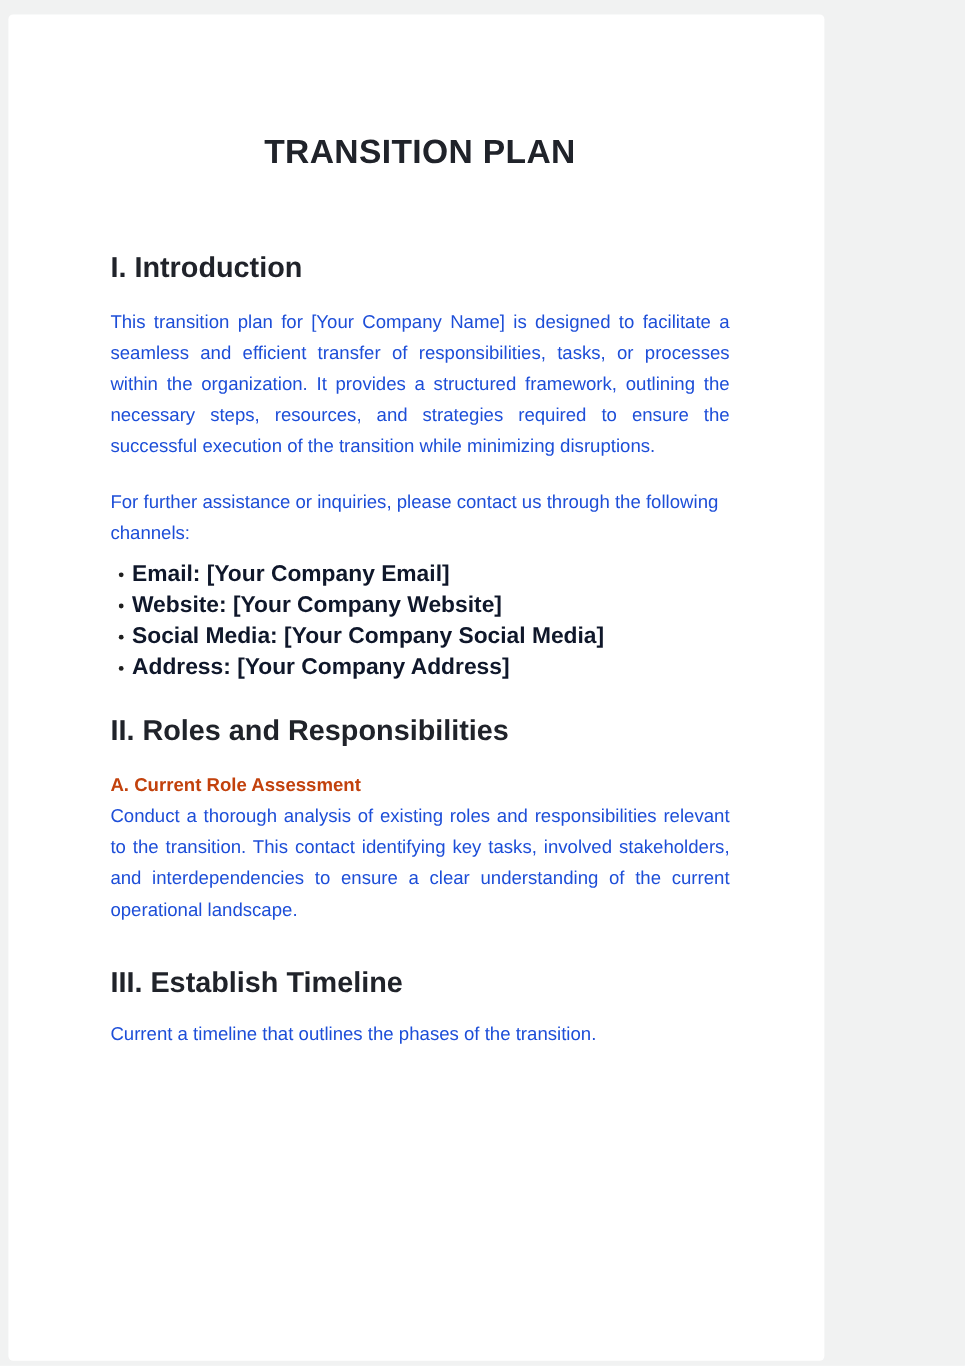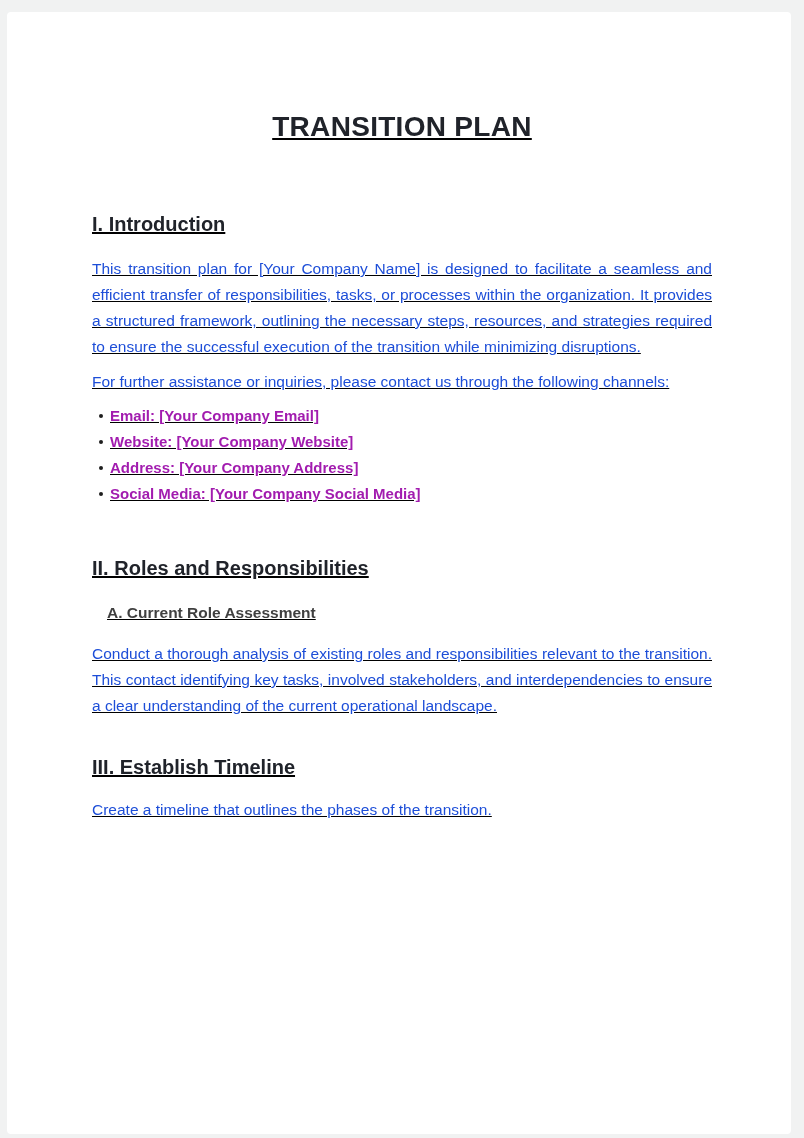--- a/index.html
+++ b/index.html
@@ -8,122 +8,121 @@
     padding: 0;
     width: 804px;
     height: 1138px;
     background: #f1f2f2;
     font-family: "Liberation Sans", "DejaVu Sans", sans-serif;
   }
   .page {
     position: absolute;
     top: 12px;
     left: 7px;
-    width: 784px;
+    width: 680px;
     height: 1122px;
     background: #ffffff;
     border-radius: 4px;
     overflow: hidden;
-    text-decoration: underline;
   }
   .content {
     padding: 0 79px 0 85px;
   }
   .doc-title {
     margin: 100px 0 0 0;
     font-size: 28px;
     line-height: 30px;
     font-weight: 700;
     letter-spacing: 0.3px;
     text-align: center;
     color: #20232a;
   }
   .section-heading {
     margin: 0;
-    font-size: 20px;
+    font-size: 24px;
     line-height: 24px;
     font-weight: 700;
     color: #20232a;
   }
   #intro-heading   { margin-top: 70px; }
-  #roles-heading   { margin-top: 49px; }
+  #roles-heading   { margin-top: 28px; }
   #timeline-heading{ margin-top: 24px; }
   .body-text {
     margin: 0;
     font-size: 15.5px;
     line-height: 26px;
     color: #1d4ed8;
     text-align: justify;
   }
   #intro-paragraph  { margin-top: 20px; }
-  #contact-intro    { margin-top: 9px; text-align: left; }
+  #contact-intro    { margin-top: 20px; text-align: left; }
   #timeline-paragraph { margin-top: 18px; text-align: left; }
   .contact-list {
     margin: 8px 0 0 0;
     padding: 0;
     list-style: none;
   }
   .contact-list li {
     position: relative;
     padding-left: 18px;
-    font-size: 15px;
+    font-size: 19px;
     line-height: 26px;
     font-weight: 700;
-    color: #a21caf;
+    color: #0f172a;
   }
   .contact-list li::before {
     content: "";
     position: absolute;
     left: 7px;
     top: 11px;
     width: 4px;
     height: 4px;
     border-radius: 50%;
     background: #1e1e1e;
   }
   .sub-block { margin: 0; }
   #sub-a { margin-top: 20px; }
   #sub-b { margin-top: 36px; }
   .sub-heading {
-    margin: 15px;
+    margin: 0;
     font-size: 15.5px;
     line-height: 26px;
     font-weight: 700;
-    color: #404040;
+    color: #c2410c;
   }
 </style>
 </head>
 <body>
 
 <div class="page">
   <div class="content">
 
     <h1 class="doc-title">TRANSITION PLAN</h1>
 
     <h2 class="section-heading" id="intro-heading">I. Introduction</h2>
 
     <p class="body-text" id="intro-paragraph">This transition plan for [Your Company Name] is designed to facilitate a seamless and efficient transfer of responsibilities, tasks, or processes within the organization. It provides a structured framework, outlining the necessary steps, resources, and strategies required to ensure the successful execution of the transition while minimizing disruptions.</p>
 
     <p class="body-text" id="contact-intro">For further assistance or inquiries, please contact us through the following channels:</p>
 
     <ul class="contact-list">
       <li>Email: [Your Company Email]</li>
       <li>Website: [Your Company Website]</li>
+      <li>Social Media: [Your Company Social Media]</li>
       <li>Address: [Your Company Address]</li>
-      <li>Social Media: [Your Company Social Media]</li>
     </ul>
 
     <h2 class="section-heading" id="roles-heading">II. Roles and Responsibilities</h2>
 
     <div class="sub-block" id="sub-a">
       <h3 class="sub-heading">A. Current Role Assessment</h3>
       <p class="body-text">Conduct a thorough analysis of existing roles and responsibilities relevant to the transition. This contact identifying key tasks, involved stakeholders, and interdependencies to ensure a clear understanding of the current operational landscape.</p>
     </div>
 
     <div class="sub-block" id="sub-b">
     </div>
 
     <h2 class="section-heading" id="timeline-heading">III. Establish Timeline</h2>
 
-    <p class="body-text" id="timeline-paragraph">Create a timeline that outlines the phases of the transition.</p>
+    <p class="body-text" id="timeline-paragraph">Current a timeline that outlines the phases of the transition.</p>
 
   </div>
 </div>
 
 </body></html>

